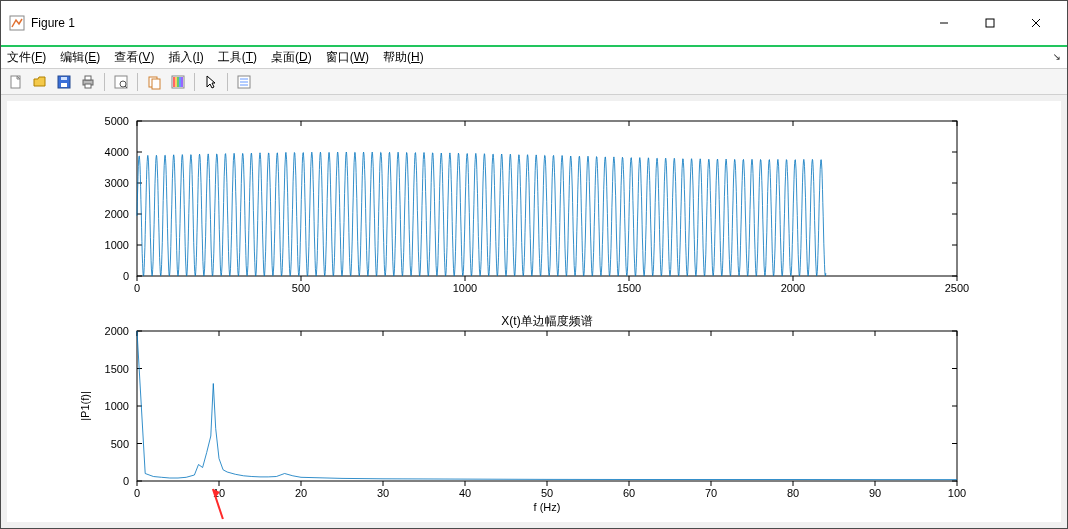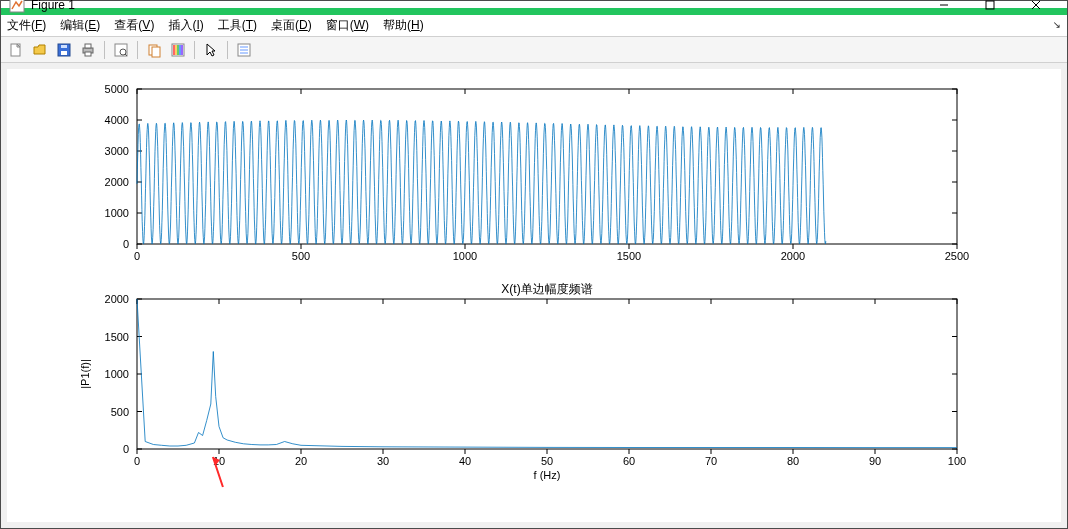--- a/index.html
+++ b/index.html
@@ -1,18 +1,18 @@
 <!DOCTYPE html>
 <html><head>
 <meta charset="utf-8">
 <style>
   * { box-sizing: border-box; margin: 0; padding: 0; }
   html, body { width: 1068px; height: 529px; font-family: "Microsoft YaHei", "SimSun", Arial, sans-serif; font-size: 12px; background: #fff; overflow: hidden; }
   .window { width: 1068px; height: 529px; border: 1px solid #4a4a4a; background: #fff; display: flex; flex-direction: column; }
-  .titlebar { height: 14px; background: #fff; display: flex; align-items: center; padding: 0 8px; border-bottom: 7px solid #22c55e; }
+  .titlebar { height: 46px; background: #fff; display: flex; align-items: center; padding: 0 8px; border-bottom: 2px solid #22c55e; }
   .titlebar .icon { width: 16px; height: 16px; margin-right: 6px; }
   .titlebar .title { flex: 1; font-size: 12px; color: #000; }
   .winbtns { display: flex; gap: 0; }
   .winbtn { width: 46px; height: 28px; display: flex; align-items: center; justify-content: center; cursor: pointer; }
   .winbtn svg { stroke: #000; stroke-width: 1; fill: none; }
   .menubar { height: 22px; background: #fff; display: flex; align-items: center; padding: 0 6px; gap: 14px; border-bottom: 1px solid #d0d0d0; position: relative; }
   .menuitem { font-size: 12px; color: #000; cursor: pointer; white-space: nowrap; }
   .menuitem u { text-decoration: underline; }
   .menu-corner { position: absolute; right: 6px; top: 4px; font-size: 10px; color: #333; }
   .toolbar { height: 26px; background: #f5f5f5; border-bottom: 1px solid #d0d0d0; display: flex; align-items: center; padding: 0 4px; gap: 2px; }

